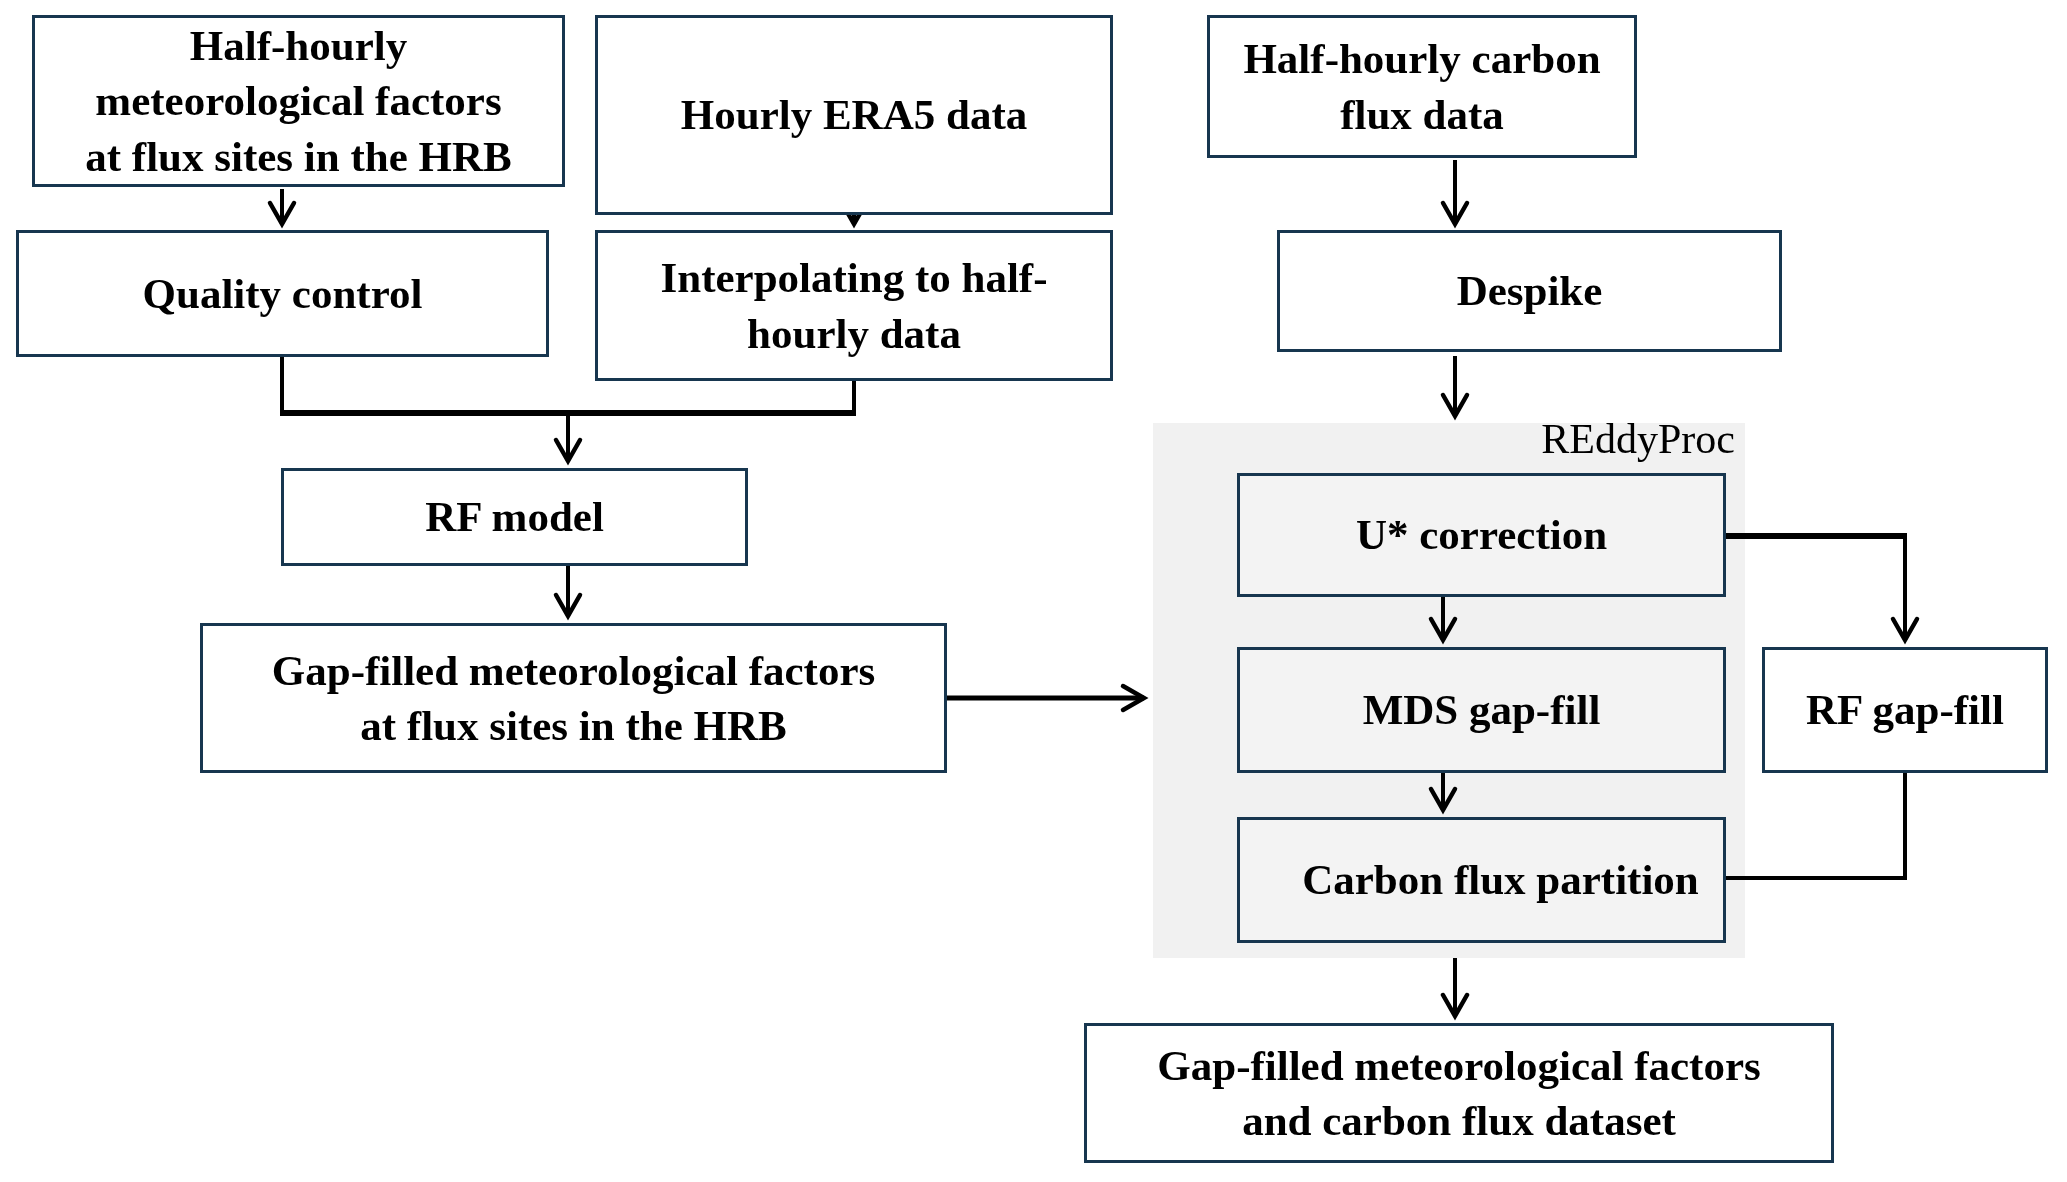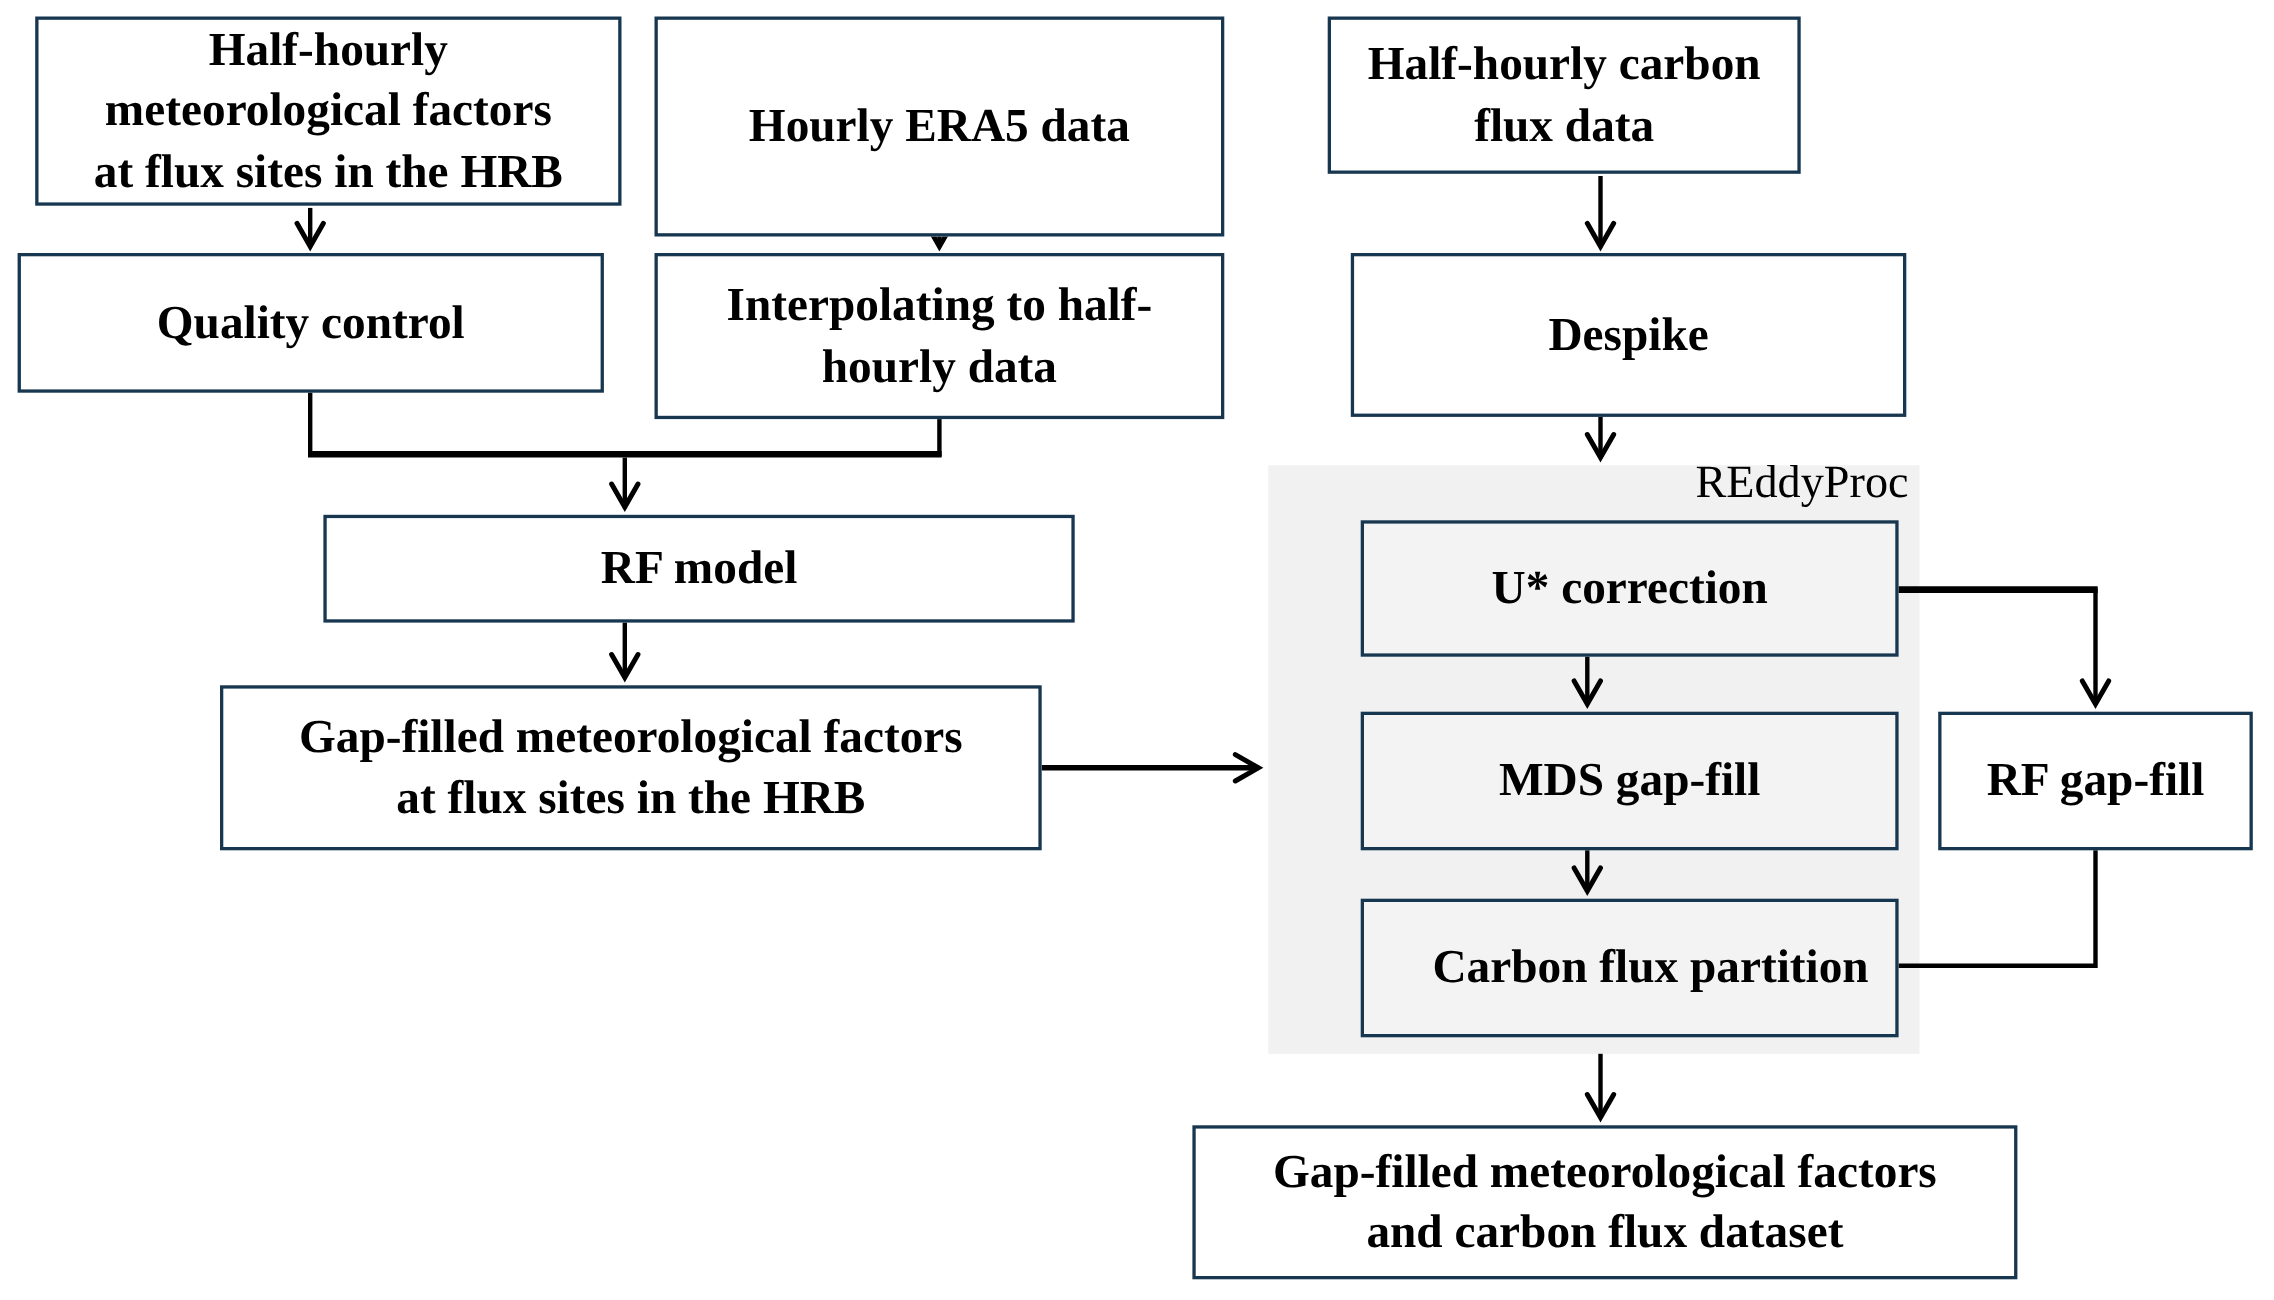--- a/index.html
+++ b/index.html
@@ -119,25 +119,25 @@
 
   <div class="node" style="left:16px;top:230px;width:533px;height:127px;">
       <div>Quality control</div>
     </div>
 
   <div class="node" style="left:595px;top:230px;width:518px;height:151px;">
       <div>Interpolating to half-</div>
       <div>hourly data</div>
     </div>
 
-  <div class="node" style="left:1228px;top:230px;width:505px;height:149px;">
+  <div class="node" style="left:1277px;top:230px;width:505px;height:122px;">
       <div>Despike</div>
     </div>
 
-  <div class="node" style="left:294px;top:468px;width:683px;height:98px;text-align:right;">
+  <div class="node" style="left:281px;top:468px;width:467px;height:98px;text-align:right;">
       <div>RF model</div>
     </div>
 
   <div class="node" style="left:200px;top:623px;width:747px;height:150px;">
       <div>Gap-filled meteorological factors</div>
       <div>at flux sites in the HRB</div>
     </div>
 
   <div class="node in-group" style="left:1198px;top:473px;width:489px;height:124px;">
       <div>U* correction</div>

